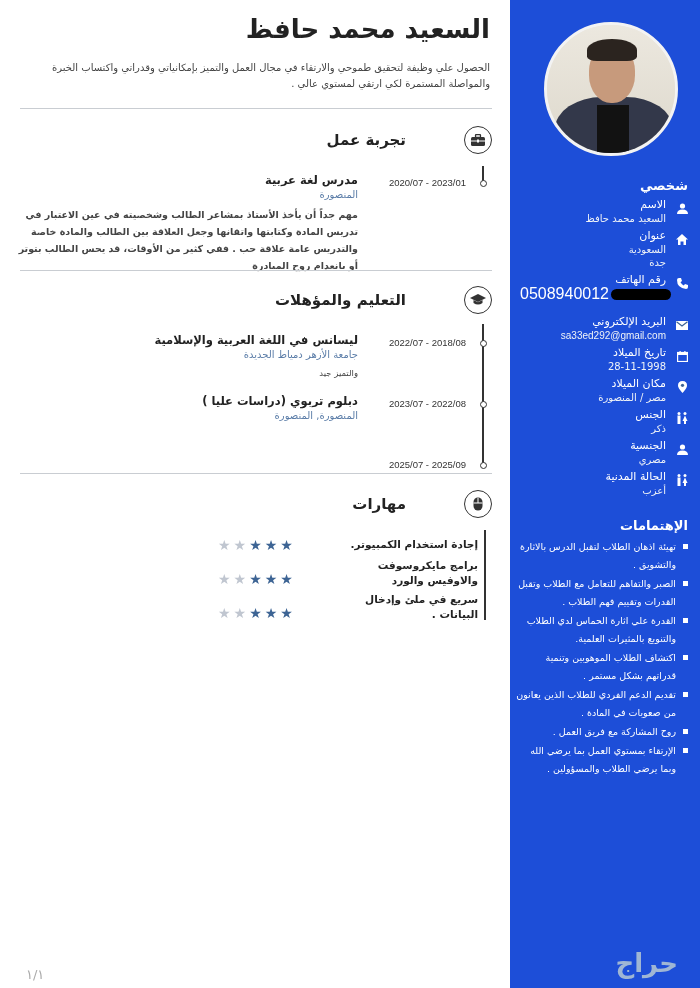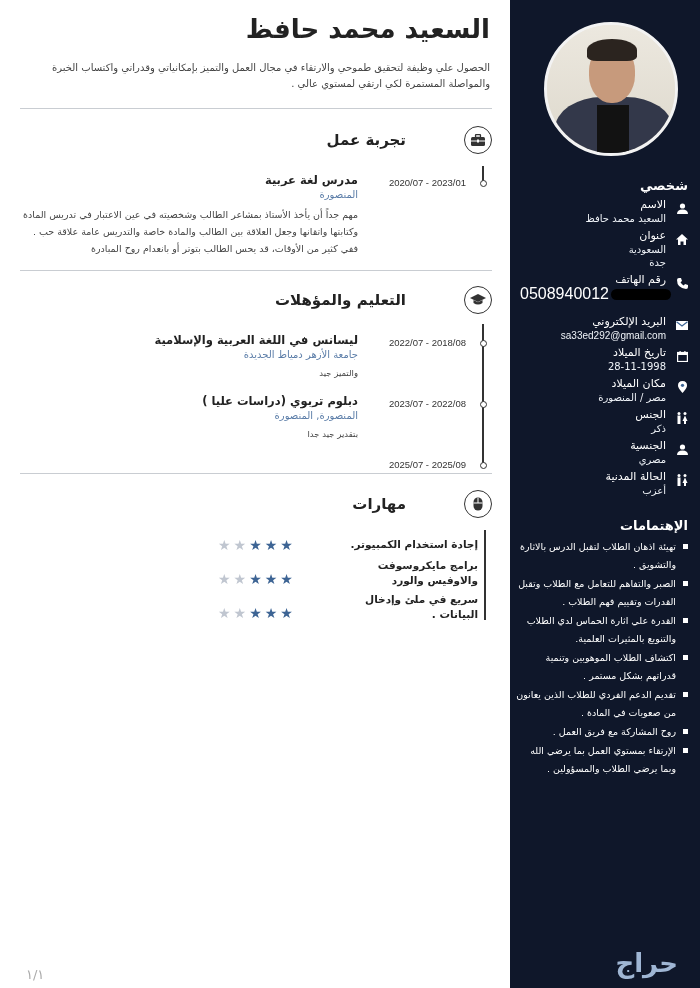--- a/index.html
+++ b/index.html
@@ -1,21 +1,21 @@
 <!DOCTYPE html>
 <html lang="ar" dir="rtl"><head>
 <meta charset="utf-8">
 <style>
   * { box-sizing: border-box; margin: 0; padding: 0; }
   html, body { width: 700px; height: 988px; overflow: hidden; background: #ffffff; }
   body { font-family: "DejaVu Sans", sans-serif; color: #333; position: relative; }
 
   .sidebar {
     position: absolute; right: 0; top: 0; width: 190px; height: 988px;
-    background: #0f172a; color: #fff; padding: 0 10px 0 8px;
+    background: #1d4ed8; color: #fff; padding: 0 10px 0 8px;
   }
   .avatar {
     position: absolute; right: 22px; top: 22px; width: 134px; height: 134px;
     border-radius: 50%; border: 3px solid #f3f3f3; overflow: hidden;
     background: #e9e5dc;
   }
   .avatar .wall { position:absolute; inset:0; background: linear-gradient(180deg,#ece8df,#ddd8cc); }
   .avatar .head { position:absolute; left:42px; top:20px; width:46px; height:58px; border-radius:45% 45% 48% 48%; background:#c79a7c; }
   .avatar .hair { position:absolute; left:40px; top:14px; width:50px; height:22px; border-radius:50% 50% 20% 20%; background:#2b241f; }
   .avatar .jacket { position:absolute; left:8px; top:72px; width:118px; height:80px; border-radius:40% 40% 0 0; background:#33384a; }
@@ -47,21 +47,21 @@
   .sec-head { position:absolute; right:18px; display:flex; align-items:center;gap:48px; }
   .sec-icon { width:28px; height:28px; border:1.5px solid #333; border-radius:50%; display:flex; align-items:center; justify-content:center; margin-left:10px; }
   .sec-title { font-size:15px; font-weight:bold; color:#222; }
 
   .timeline-line { position:absolute; width:2px; background:#333; }
   .tl-dot { position:absolute; width:7px; height:7px; border:1.5px solid #333; border-radius:50%; background:#fff; }
   .tl-date { position:absolute; font-size:9.5px; color:#333; direction:ltr; font-family:"Liberation Sans", sans-serif; }
   .tl-entry { position:absolute; text-align:right; }
   .tl-title { font-size:11.5px; font-weight:bold; color:#222; line-height:16px; }
   .tl-sub { font-size:10px; color:#5b7da8; line-height:14px; }
-  .tl-desc { font-size:9.5px; color:#444; line-height:17px; }
+  .tl-desc { font-size:9.5px; color:#444; line-height:17px;font-weight:bold; }
   .tl-note { font-size:8.5px; color:#444; margin-top:6px; }
 
   .skill-line { position:absolute; right:24px; width:2px; background:#333; }
   .skill-row { position:absolute; right:32px; width:260px; display:flex; align-items:center; justify-content:space-between; }
   .skill-label { font-size:10.5px; font-weight:bold; color:#222; width:140px; text-align:right; line-height:15px; }
   .stars { direction:ltr; display:flex; gap:3px; }
   .star { font-size:14px; line-height:14px; }
   .star.on { color:#3d6494; }
   .star.off { color:#c0c6d0; }
 
@@ -113,21 +113,20 @@
     <div class="tl-title">ليسانس في اللغة العربية والإسلامية</div>
     <div class="tl-sub">جامعة الأزهر دمياط الجديدة</div>
     <div class="tl-note">والتميز جيد</div>
   </div>
 
   <div class="tl-dot" style="right:23px; top:401px;"></div>
   <div class="tl-date" style="right:44px; top:398px;">2023/07 - 2022/08</div>
   <div class="tl-entry" style="right:152px; top:393px; width:320px;">
     <div class="tl-title">دبلوم تربوي (دراسات عليا )</div>
     <div class="tl-sub">المنصورة, المنصورة</div>
-    <div class="tl-note">بتقدير جيد جدا</div>
   </div>
 
   <div class="tl-dot" style="right:23px; top:462px;"></div>
   <div class="tl-date" style="right:44px; top:459px;">2025/07 - 2025/09</div>
   <div class="hr" style="top:473px;"></div>
 
   <div class="sec-head" style="top:490px;">
     <div class="sec-icon">
       <svg width="10" height="14" viewBox="0 0 10 14">
           <rect x="0.5" y="0.5" width="9" height="13" rx="4.5" fill="#333"></rect>

